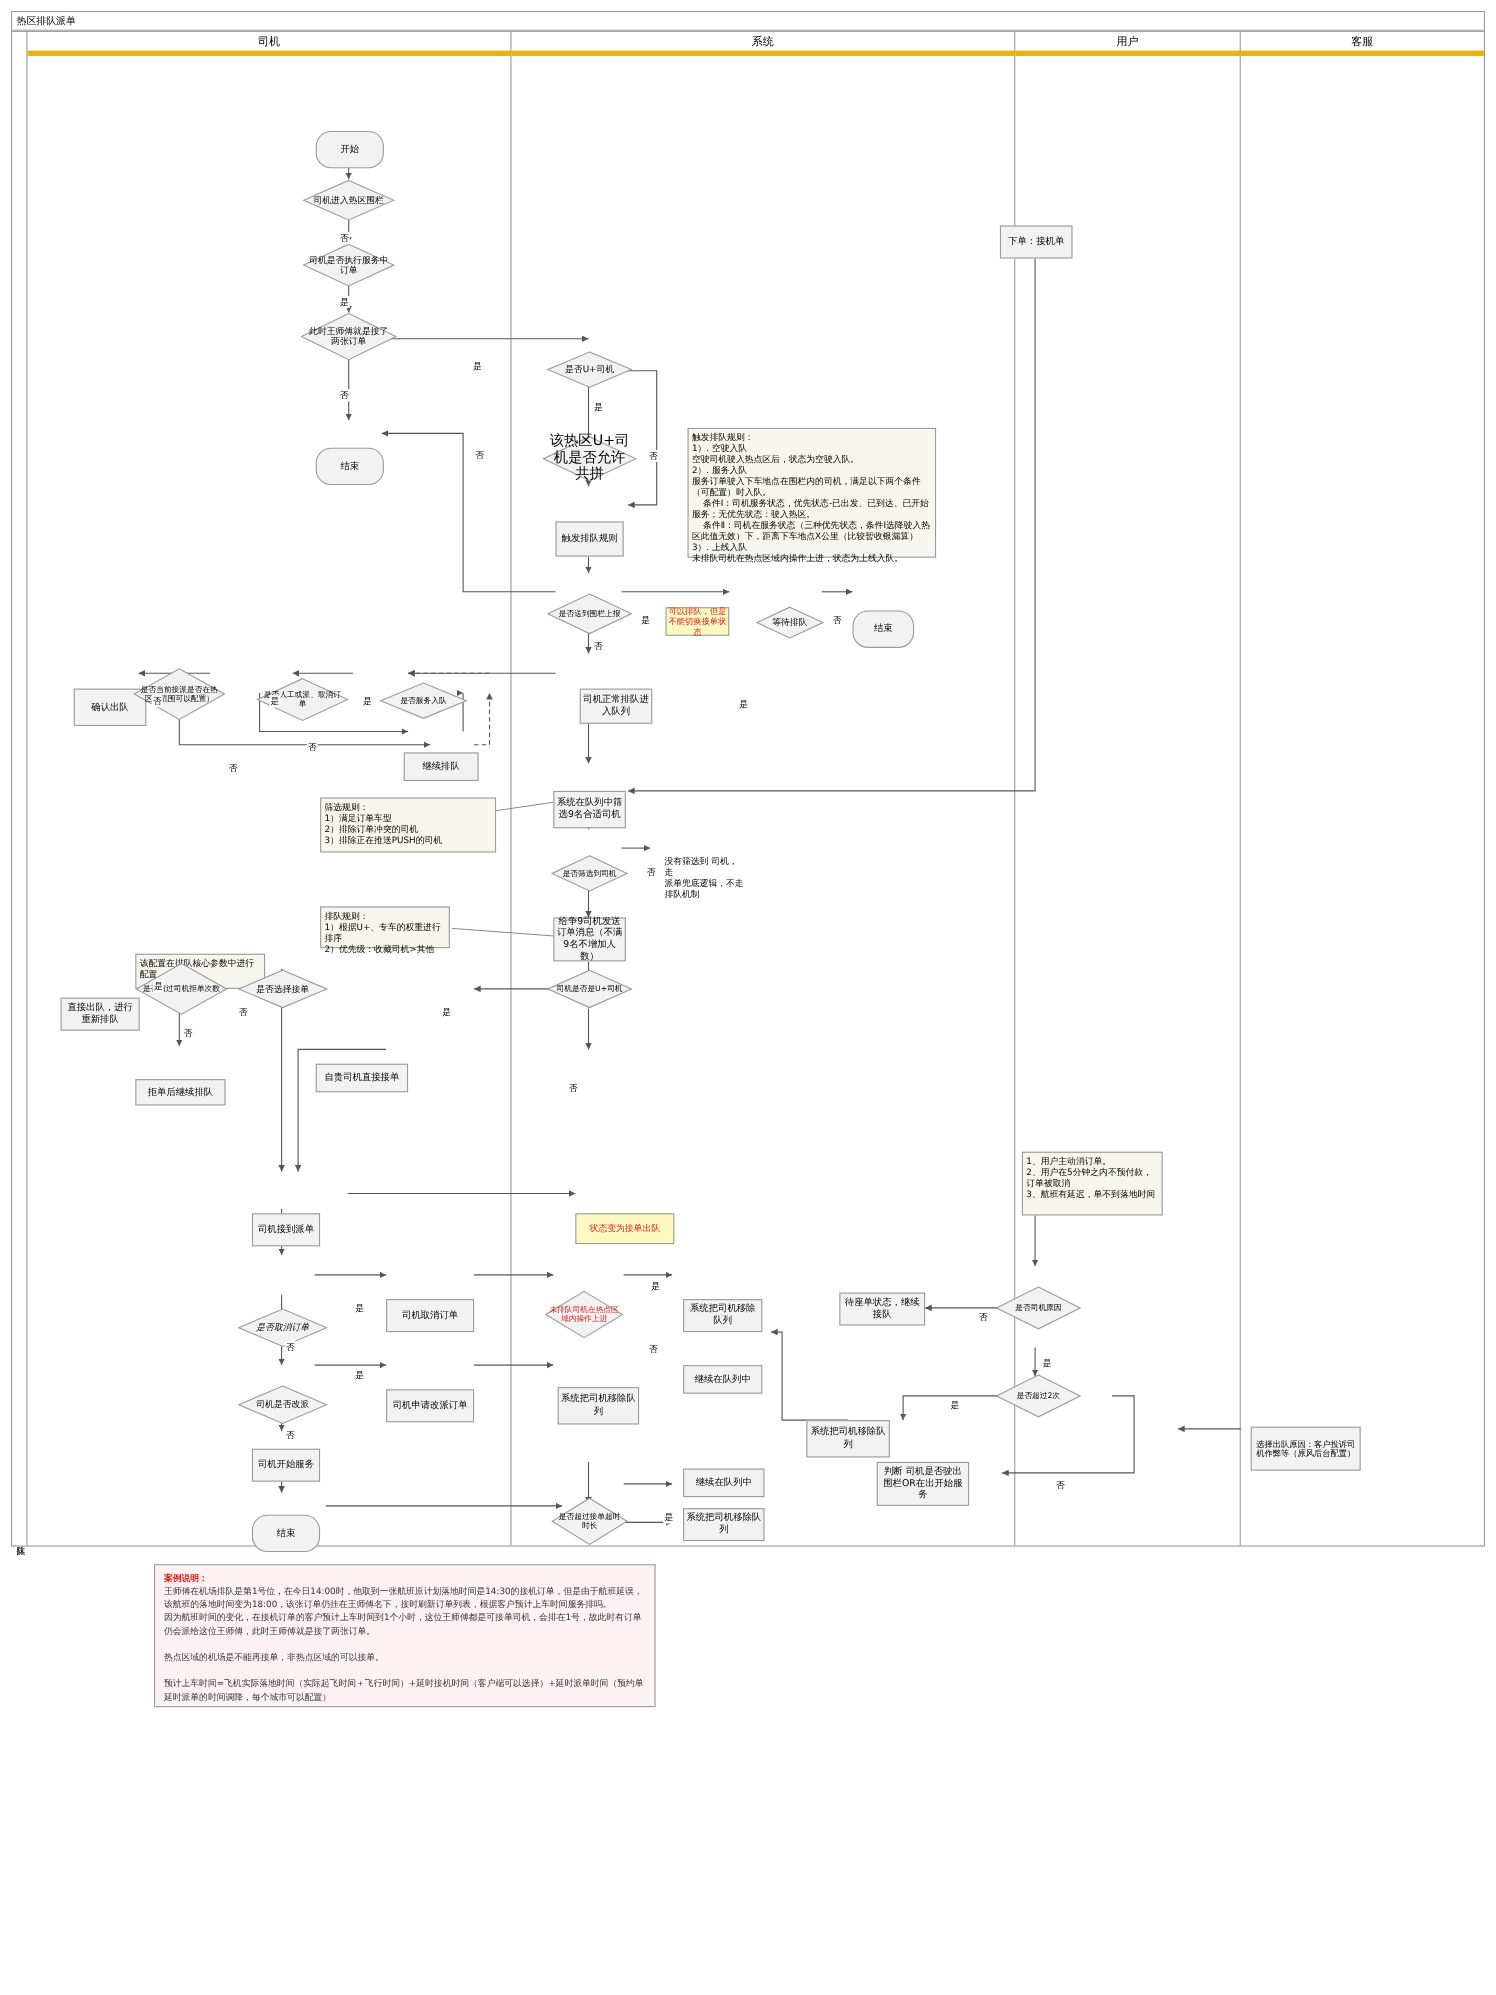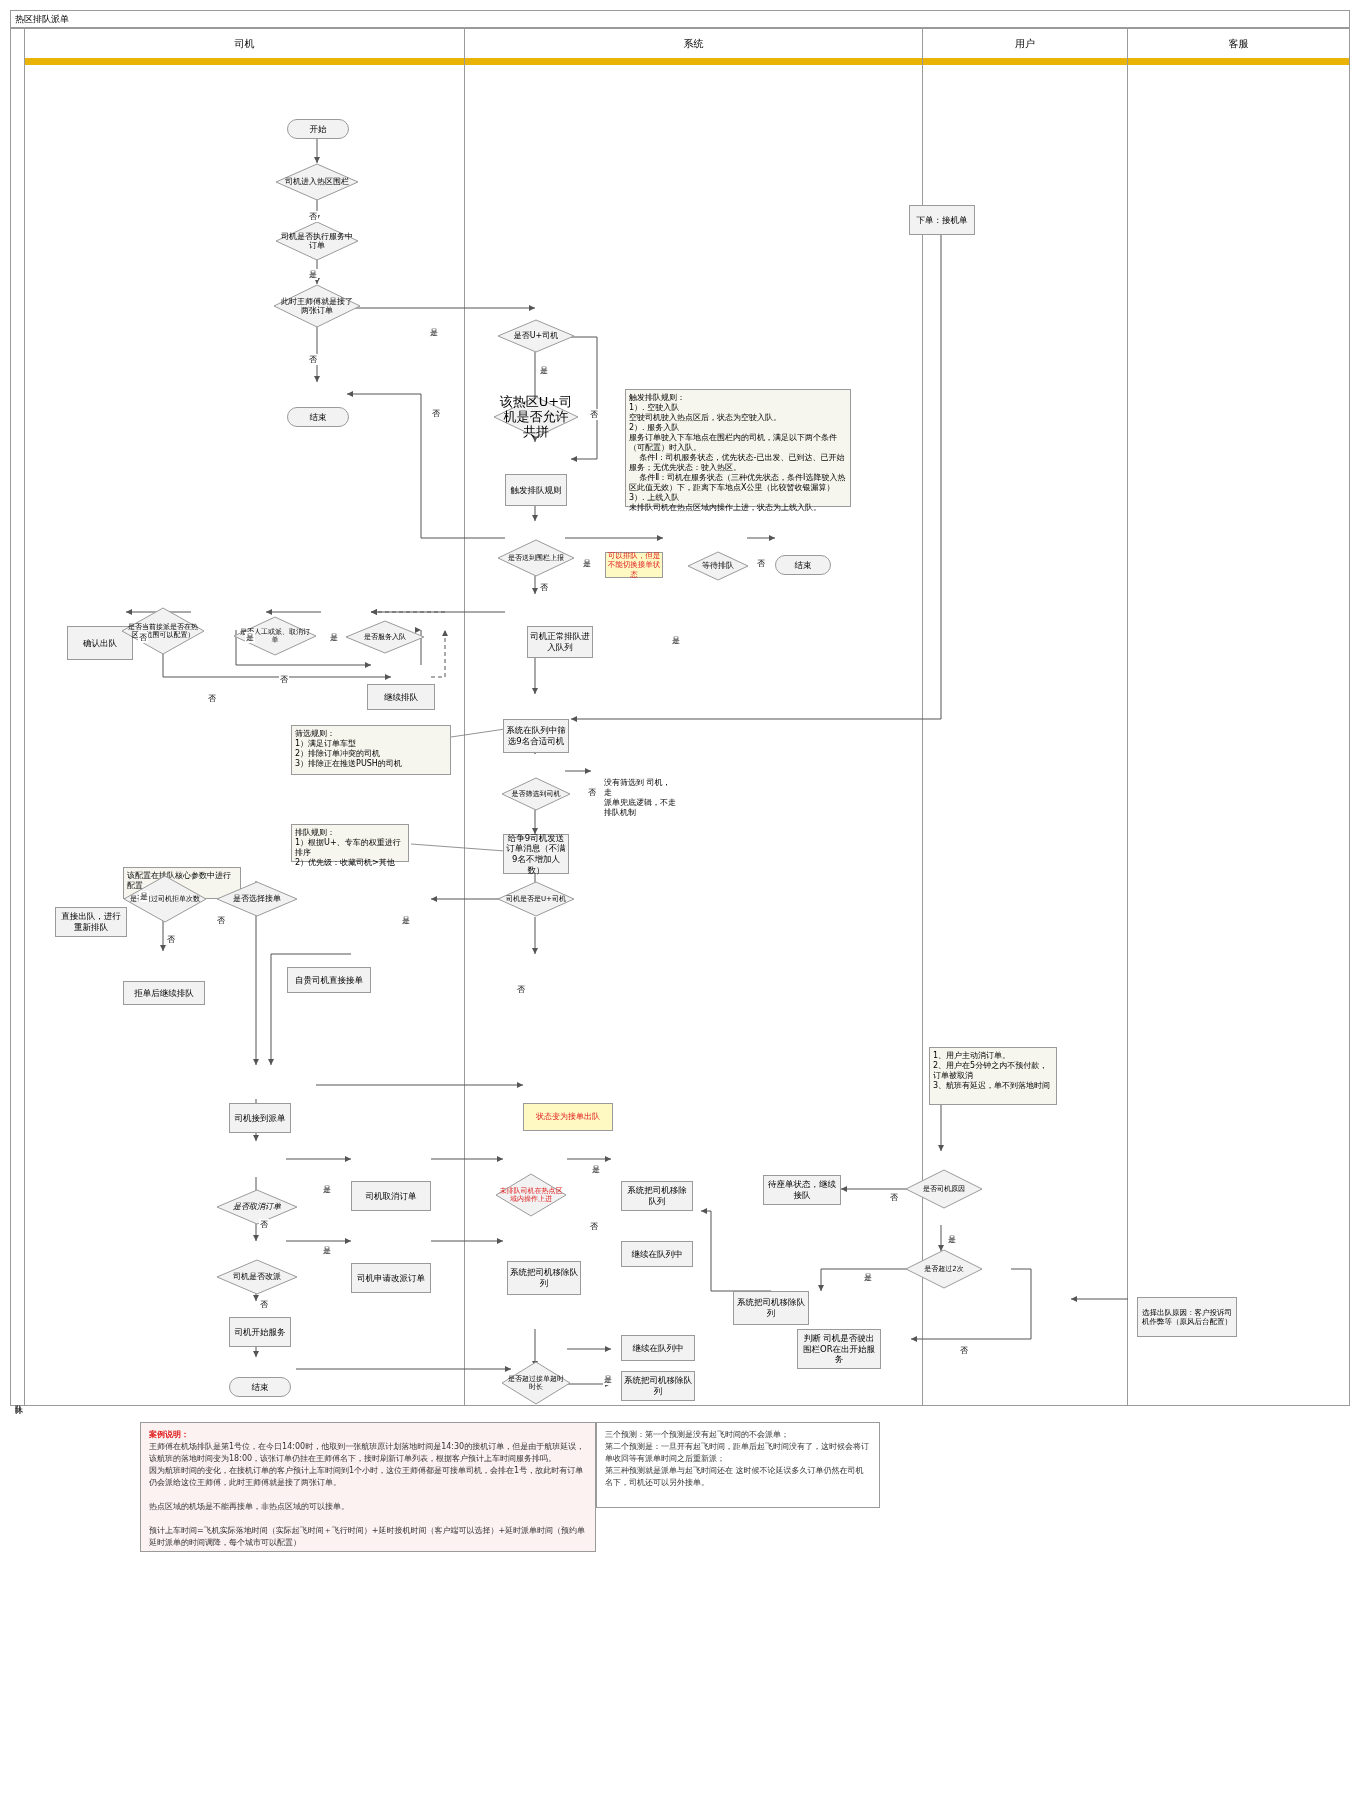--- a/index.html
+++ b/index.html
@@ -1,26 +1,26 @@
 <!DOCTYPE html>
 <html><head>
 <meta charset="utf-8">
 <style>
   html,body{margin:0;padding:0;background:#ffffff;}
   body{font-family:"DejaVu Sans","Liberation Sans",sans-serif;color:#000;}
   #page{position:relative;width:1360px;height:1814px;overflow:hidden;}
   .title-bar{position:absolute;left:10px;top:10px;width:1340px;height:18px;border:1px solid #9a9a9a;background:#fff;font-size:9px;padding:2px 4px;box-sizing:border-box;}
   .canvas{position:absolute;left:10px;top:28px;width:1340px;height:1378px;border:1px solid #9a9a9a;background:#fff;box-sizing:border-box;}
-  .lane-head{position:absolute;top:0;height:36px;border-right:1px solid #9a9a9a;border-bottom:7px solid #eab308;display:flex;align-items:center;justify-content:center;font-size:10px;box-sizing:border-box;}
+  .lane-head{position:absolute;top:0;height:22px;border-right:1px solid #9a9a9a;border-bottom:5px solid #eab308;display:flex;align-items:center;justify-content:center;font-size:10px;box-sizing:border-box;}
   .lane-body{position:absolute;top:22px;bottom:0;border-right:1px solid #9a9a9a;box-sizing:border-box;}
   .left-strip{position:absolute;left:0;top:0;bottom:0;width:14px;border-right:1px solid #9a9a9a;box-sizing:border-box;}
   .left-strip span{position:absolute;bottom:6px;left:1px;font-size:8px;writing-mode:vertical-rl;}
   .node{position:absolute;box-sizing:border-box;font-size:8.5px;line-height:1.25;display:flex;align-items:center;justify-content:center;text-align:center;}
   .proc{border:1px solid #9a9a9a;background:#f2f2f2;padding:2px;}
-  .term{border:1px solid #9a9a9a;background:#f2f2f2;border-radius:14px;padding:2px;}
+  .term{border:1px solid #9a9a9a;background:#f2f2f2;border-radius:14px;padding:16px;}
   .note{border:1px solid #9a9a9a;background:#f6f6ee;padding:3px;font-size:8px;text-align:left;align-items:flex-start;justify-content:flex-start;}
   .dia-wrap{position:absolute;}
   .dia-wrap .shape{position:absolute;left:0;top:0;width:100%;height:100%;}
   .dia-wrap .txt{position:absolute;left:6%;top:50%;transform:translateY(-50%);width:88%;text-align:center;font-size:8px;line-height:1.15;}
   .red{color:#e01b1b;}
   .redbox{border:1px solid #9a9a9a;background:#fef9c3;color:#e01b1b;}
   .lbl{position:absolute;font-size:8px;background:#fff;padding:0 1px;}
   svg.links{position:absolute;left:0;top:0;width:1340px;height:1378px;overflow:visible;}
   .foot{position:absolute;border:1px solid #9a9a9a;background:#fdf2f2;font-size:8px;line-height:1.5;padding:6px 8px;box-sizing:border-box;}
   .foot.right{background:#fdf2f2;}
@@ -392,16 +392,13 @@
   </div>
 
   <div class="foot" style="left:140px;top:1422px;width:456px;height:130px;white-space:pre-wrap;"><b>案例说明：</b>
 <span style="white-space:pre-wrap;color:#333;">王师傅在机场排队是第1号位，在今日14:00时，他取到一张航班原计划落地时间是14:30的接机订单，但是由于航班延误，该航班的落地时间变为18:00，该张订单仍挂在王师傅名下，接时刷新订单列表，根据客户预计上车时间服务排吗。
 因为航班时间的变化，在接机订单的客户预计上车时间到1个小时，这位王师傅都是可接单司机，会排在1号，故此时有订单仍会派给这位王师傅，此时王师傅就是接了两张订单。
 
 热点区域的机场是不能再接单，非热点区域的可以接单。
 
 预计上车时间=飞机实际落地时间（实际起飞时间＋飞行时间）+延时接机时间（客户端可以选择）+延时派单时间（预约单延时派单的时间调降，每个城市可以配置）</span></div>
 
-  <div class="foot right" style="left:596px;top:1422px;width:284px;height:86px;white-space:pre-wrap;background:#fff;"><span style="white-space:pre-wrap;color:#333;">三个预测：第一个预测是没有起飞时间的不会派单；
-第二个预测是：一旦开有起飞时间，距单后起飞时间没有了，这时候会将订单收回等有派单时间之后重新派；
-第三种预测就是派单与起飞时间还在 这时候不论延误多久订单仍然在司机名下，司机还可以另外接单。</span></div>
 </div>
 
 </body></html>

